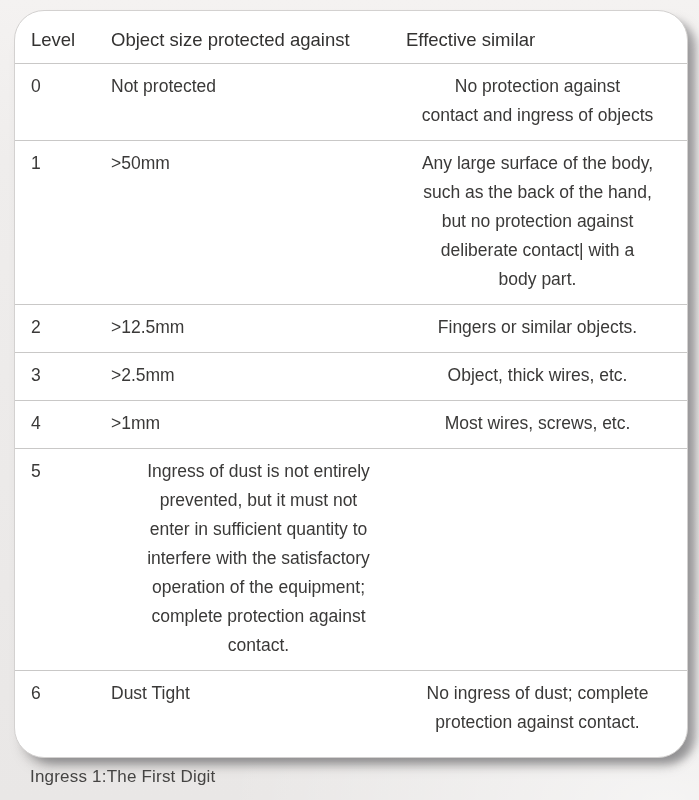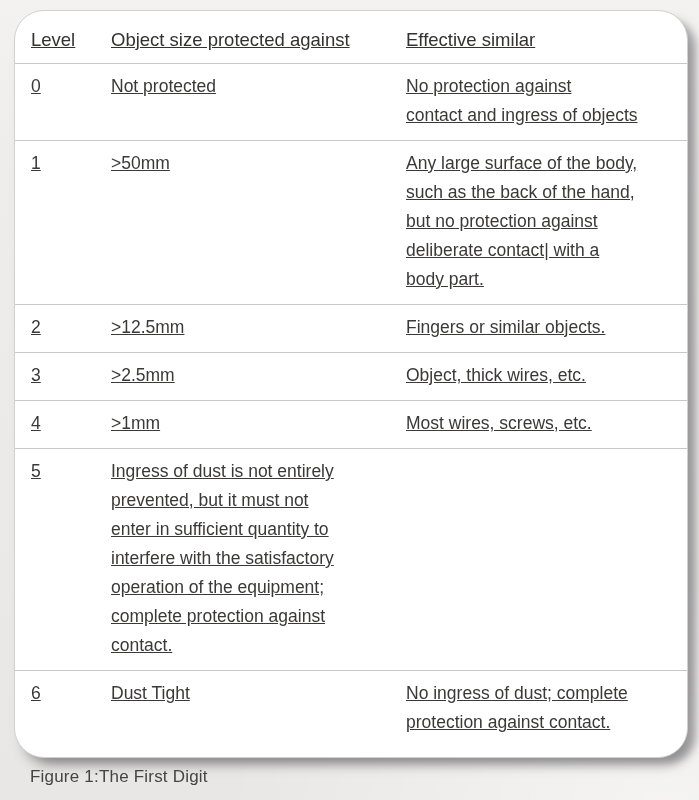--- a/index.html
+++ b/index.html
@@ -45,22 +45,22 @@
   }
 
   .trow {
     border-top: 1px solid #c9c8c7;
     padding-top: 8px;
     padding-bottom: 10px;
     font-size: 17.5px;
     line-height: 29px;
   }
 
-  .cell { padding-right: 10px; text-decoration: underline; }
-  .cell.effective { white-space: pre-line; padding-right: 0; }
+  .cell { padding-right: 10px; }
+  .cell.effective { white-space: pre-line; padding-right: 0; text-align: center; }
 
   .caption {
     position: absolute;
     left: 30px;
     top: 766px;
     font-size: 17px;
     line-height: 22px;
     color: #454443;
     letter-spacing: 0.2px;
   }
@@ -124,13 +124,13 @@
 
   <div class="trow">
     <div class="cell level">6</div>
     <div class="cell size">Dust Tight</div>
     <div class="cell effective">No ingress of dust; complete
 protection against contact.</div>
   </div>
 
 </div>
 
-<div class="caption">Figure 1:The First Digit</div>
+<div class="caption">Ingress 1:The First Digit</div>
 
 </body></html>

